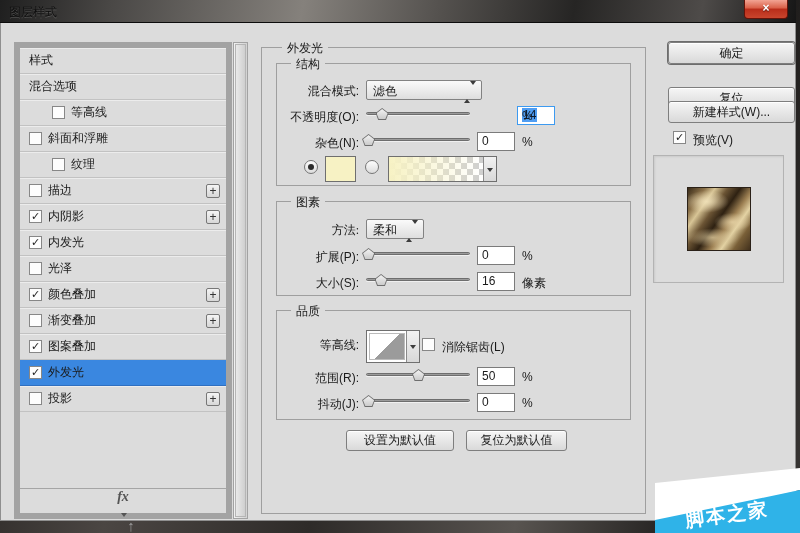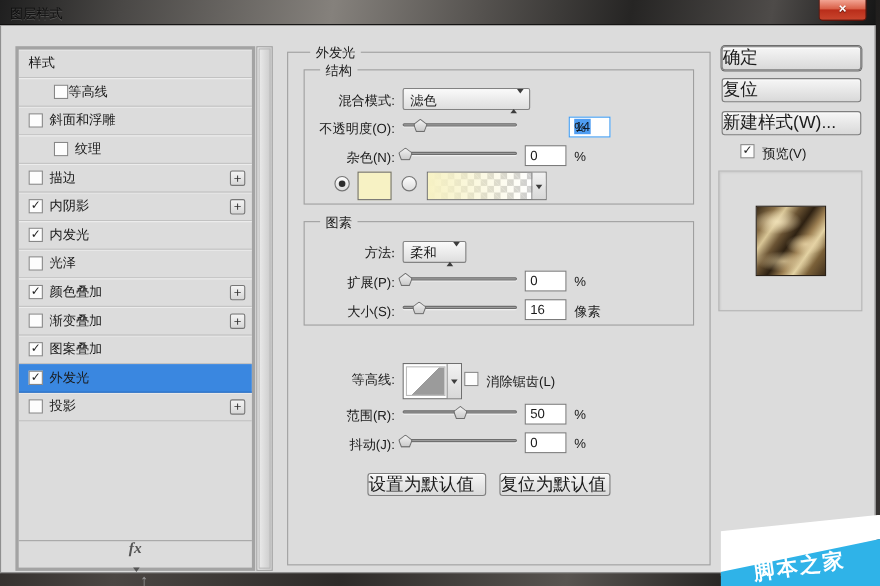--- a/index.html
+++ b/index.html
@@ -23,21 +23,21 @@
     border:1px solid #641309; border-top:none; border-radius:0 0 4px 4px;
     color:#fff; font-weight:bold; font-size:12px; text-align:center; line-height:17px;
     text-shadow:0 1px 1px rgba(0,0,0,.5); cursor:pointer;
   }
   .dialog-body {
     position:absolute; left:0; top:23px; width:100%; height:498px;
     background:#dcdcdc; border:1px solid #8f8f8f; border-top:none;
   }
   
   .sb-panel { position:absolute; left:13px; top:19px; width:218px; height:477px;
-    border:3px solid #a3a3a3; background:#dcdcdc; }
+    border:6px solid #a3a3a3; background:#dcdcdc; }
   .sb-list { position:absolute; left:0; top:0; width:100%; bottom:25px; overflow:hidden; }
   .sb-item { position:relative; height:26px; line-height:25px; padding-left:9px;
     border-bottom:1px solid #c2c2c2; box-shadow:inset 0 1px 0 #ececec; display:flex; align-items:center; cursor:pointer; }
   .sb-item.indent { padding-left:32px; }
   .sb-item.selected { background:#3a87e0; box-shadow:none; border-bottom-color:#2f6fc0; }
   .sb-label { margin-left:6px; }
   .sb-item .cb, .checkbox {
     width:13px; height:13px; background:#fdfdfd; border:1px solid #878787;
     display:inline-block; font-size:11px; line-height:11px; text-align:center; color:#222;
     flex:0 0 auto;
@@ -93,22 +93,22 @@
   .gradbar .fade { position:absolute; inset:0; right:13px; }
   .dd-strip { position:absolute; right:0; top:0; bottom:0; width:13px; border-left:1px solid #8a8a8a;
     background:linear-gradient(#f2f2f2,#d8d8d8); }
   .dd-strip .tri-down { position:absolute; left:3px; top:45%; }
   .contour-box { position:absolute; width:54px; height:33px; border:1px solid #6f6f6f; background:#fff; cursor:pointer; }
   .contour-thumb { position:absolute; left:2px; top:2px; width:36px; height:27px;
     background:linear-gradient(135deg,#ffffff 49.5%,#9b9b9b 50%); border:1px solid #bbb; }
   .checkbox { position:absolute; cursor:pointer; }
   .aa-label, .pv-label { position:absolute; font-size:12px; }
   .push-btn { position:absolute; height:21px; background:linear-gradient(#f6f6f6,#d9d9d9);
-    border:1px solid #7e7e7e; border-radius:3px; font-size:16px; line-height:19px; cursor:pointer;
-    box-shadow:inset 0 1px 0 #fff; color:#1a1a1a; }
+    border:1px solid #7e7e7e; border-radius:3px; font-size:12px; text-align:center; line-height:19px; cursor:pointer;
+    box-shadow:inset 0 1px 0 #fff; color:#1a1a1a;margin-left:12px; }
   .right-btn { left:655px; width:127px; height:22px; line-height:20px; }
   .default-btn { box-shadow:0 0 0 1px #6d6d6d, inset 0 1px 0 #fff; }
   .preview-panel { position:absolute; left:652px; top:132px; width:131px; height:128px;
     border:1px solid #b3b3b3; background:#dcdcdc; box-shadow:inset 1px 1px 2px rgba(0,0,0,.08); }
   .fabric-thumb { position:absolute; left:33px; top:31px; width:64px; height:64px; border:1px solid #2a2118;
     background:
       radial-gradient(ellipse 60% 30% at 30% 22%, rgba(240,225,185,.9) 0%, rgba(240,225,185,0) 60%),
       radial-gradient(ellipse 50% 25% at 72% 55%, rgba(230,210,165,.85) 0%, rgba(230,210,165,0) 60%),
       radial-gradient(ellipse 70% 25% at 40% 80%, rgba(215,195,150,.8) 0%, rgba(215,195,150,0) 60%),
       linear-gradient(125deg,#3a2c1a 0%,#8a7048 16%,#d8c596 26%,#6b5434 38%,#2e2112 50%,#9c7f52 62%,#e4d3a4 72%,#7a6038 84%,#41301c 100%); }
@@ -130,20 +130,23 @@
     <div class="close-btn">×</div>
   </div>
 
   <div class="dialog-body">
 
     <div class="sb-panel">
       <div class="sb-list">
           <div class="sb-item">
             <span class="sb-label">样式</span>
           </div>
+          <div class="sb-item">
+            <span class="sb-label">混合选项</span>
+          </div>
           <div class="sb-item indent">
             <span class="cb"></span>
             <span class="sb-label">等高线</span>
           </div>
           <div class="sb-item">
             <span class="cb"></span>
             <span class="sb-label">斜面和浮雕</span>
           </div>
           <div class="sb-item indent">
             <span class="cb"></span>
@@ -260,20 +263,23 @@
     <span class="unit" style="left:521px;top:226px;">%</span>
 
     <div class="flabel" style="left:240px;top:252px;">大小(S):</div>
     <div class="slider" style="left:365px;top:250px;">
       <div class="track"></div>
       <div class="thumb" style="left:14%;"></div>
     </div>
     <div class="num-input" style="left:476px;top:249px;">16</div>
     <span class="unit" style="left:521px;top:252px;">像素</span>
 
+    <div class="groupbox" style="left:275px;top:287px;width:355px;height:110px;">
+      <span class="legend">品质</span>
+    </div>
     <div class="flabel" style="left:240px;top:314px;">等高线:</div>
     <div class="contour-box" style="left:365px;top:307px;">
       <div class="contour-thumb"></div>
       <div class="dd-strip">
           <span class="tri-down"></span>
         </div>
     </div>
     <span class="checkbox" style="left:421px;top:315px;"></span>
     <span class="aa-label" style="left:441px;top:316px;">消除锯齿(L)</span>
 
@@ -290,21 +296,21 @@
       <div class="track"></div>
       <div class="thumb" style="left:2%;"></div>
     </div>
     <div class="num-input" style="left:476px;top:370px;">0</div>
     <span class="unit" style="left:521px;top:373px;">%</span>
 
     <div class="push-btn" style="left:333px;top:407px;width:108px;">设置为默认值</div>
     <div class="push-btn" style="left:453px;top:407px;width:101px;">复位为默认值</div>
 
     <div class="push-btn right-btn default-btn" style="top:19px;">确定</div>
-    <div class="push-btn right-btn" style="top:48px;">复位</div>
+    <div class="push-btn right-btn" style="top:64px;">复位</div>
     <div class="push-btn right-btn" style="top:78px;">新建样式(W)...</div>
     <span class="checkbox" style="left:672px;top:108px;">✓</span>
     <span class="pv-label" style="left:692px;top:109px;">预览(V)</span>
 
     <div class="preview-panel">
       <div class="fabric-thumb"></div>
     </div>
   </div>
 </div>
 

